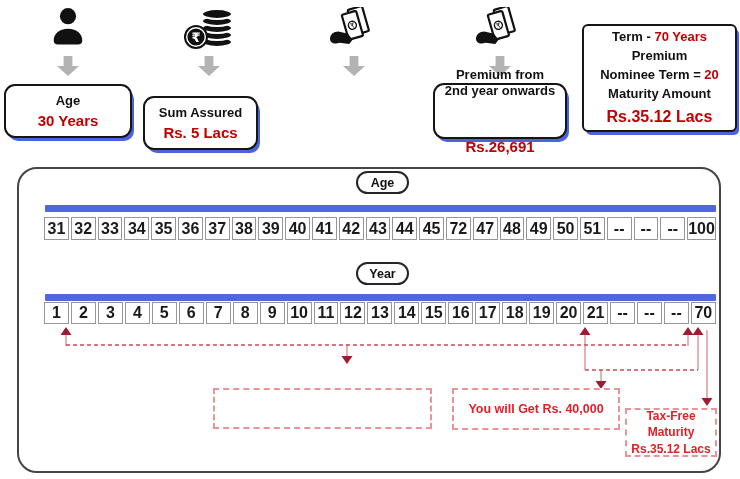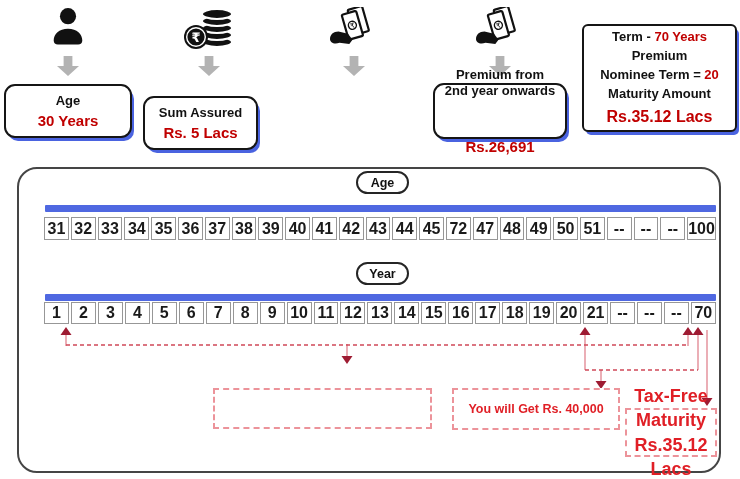--- a/index.html
+++ b/index.html
@@ -48,21 +48,21 @@
   #cells-year{top:302px;height:22px;}
   .cell{flex:1;background:#fff;border:1px solid #979797;display:flex;align-items:center;
         justify-content:center;font-weight:bold;font-size:16px;color:#1a1a1a;box-sizing:border-box;}
 
   
   .note{position:absolute;background:#fff;border:2px dashed #ec939a;color:#e01f26;
         font-weight:bold;font-size:12.5px;text-align:center;display:flex;flex-direction:column;
         justify-content:center;line-height:1.35;box-sizing:border-box;z-index:3;}
   #note-nominee{left:213px;top:388px;width:219px;height:41px;}
   #note-payout{left:452px;top:388px;width:168px;height:42px;}
-  #note-maturity{left:625px;top:408px;width:92px;height:49px;font-size:18px;}
+  #note-maturity{left:625px;top:408px;width:92px;height:49px;font-size:12px;}
 
   .overlay{position:absolute;left:0;top:0;pointer-events:none;z-index:1;}
 </style>
 </head>
 <body>
 
 <div class="page">
 
   <div class="icon" id="icon-person">
     <svg width="44" height="46" viewBox="0 0 24 25">

